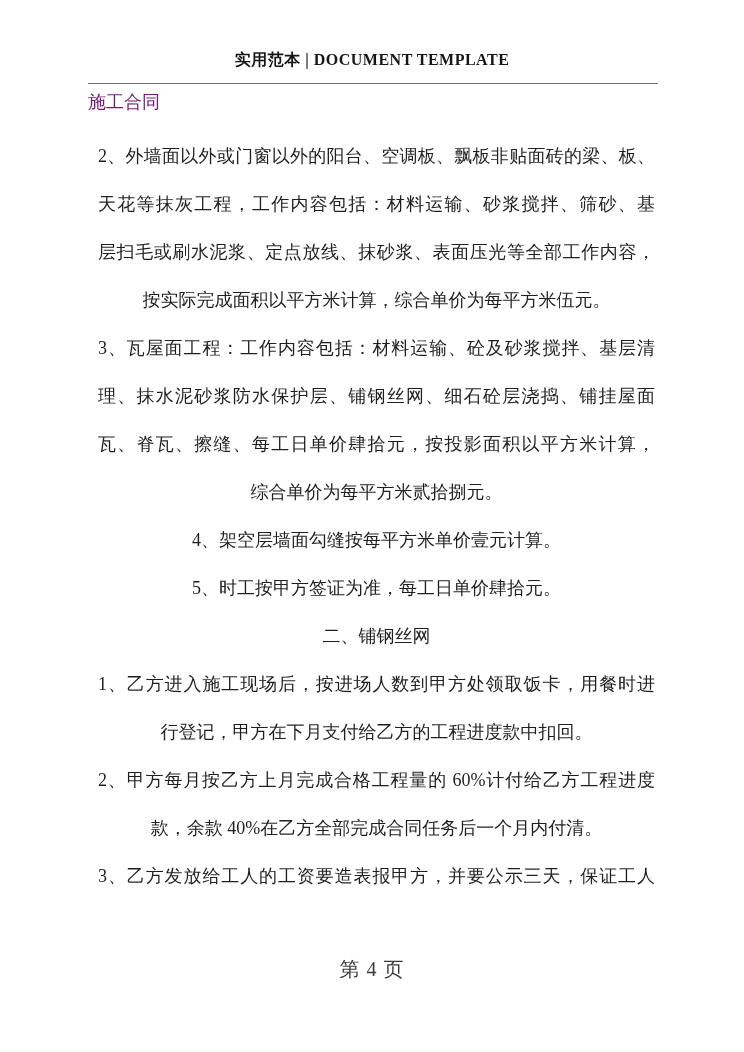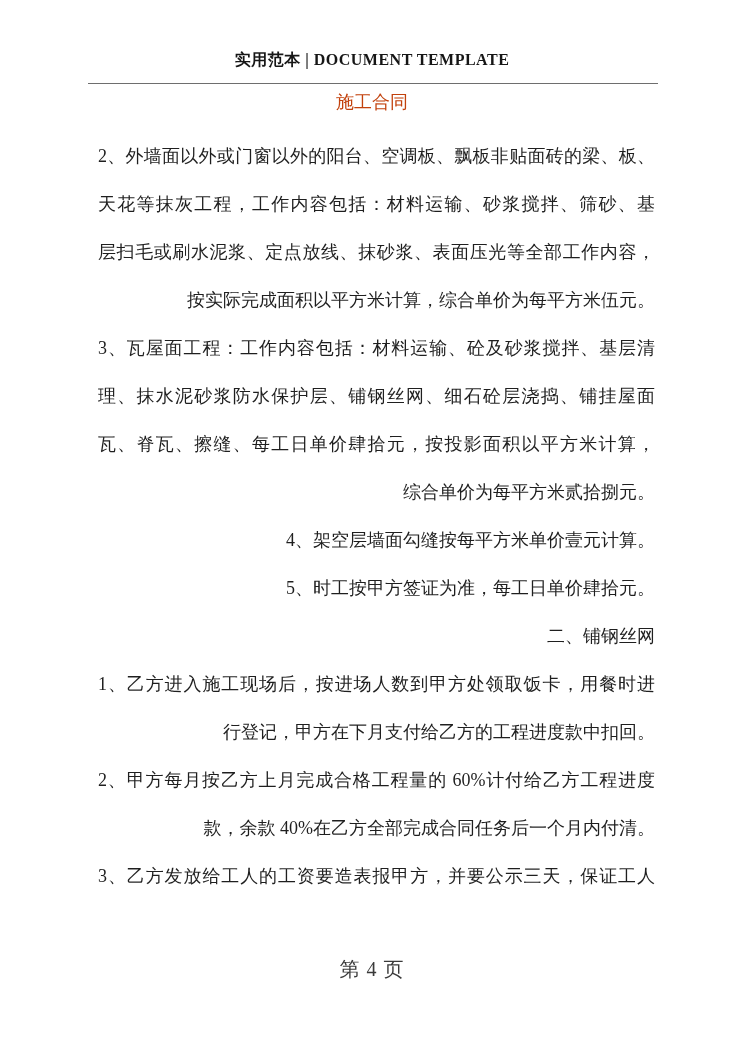--- a/index.html
+++ b/index.html
@@ -35,38 +35,38 @@
     left: 88px;
     right: 86px;
     height: 0;
     border-top: 1px solid #6e6e6e;
   }
   .doc-title {
     position: absolute;
     top: 90px;
     left: 88px;
     right: 88px;
-    text-align: center;
+    text-align: left;
     font-size: 18px;
     font-weight: normal;
-    color: #c2410c;
+    color: #701a75;
   }
   .doc-body {
     position: absolute;
     top: 132px;
     left: 98px;
     width: 557px;
   }
   .text-line {
     height: 48px;
     line-height: 48px;
     font-size: 18px;
     color: #1f1f1f;
     white-space: nowrap;
-    text-align: right;
+    text-align: center;
   }
   .text-line.justify {
     white-space: normal;
     text-align: justify;
     text-align-last: justify;
     text-justify: inter-ideograph;
   }
   .page-footer {
     position: absolute;
     top: 956px;

